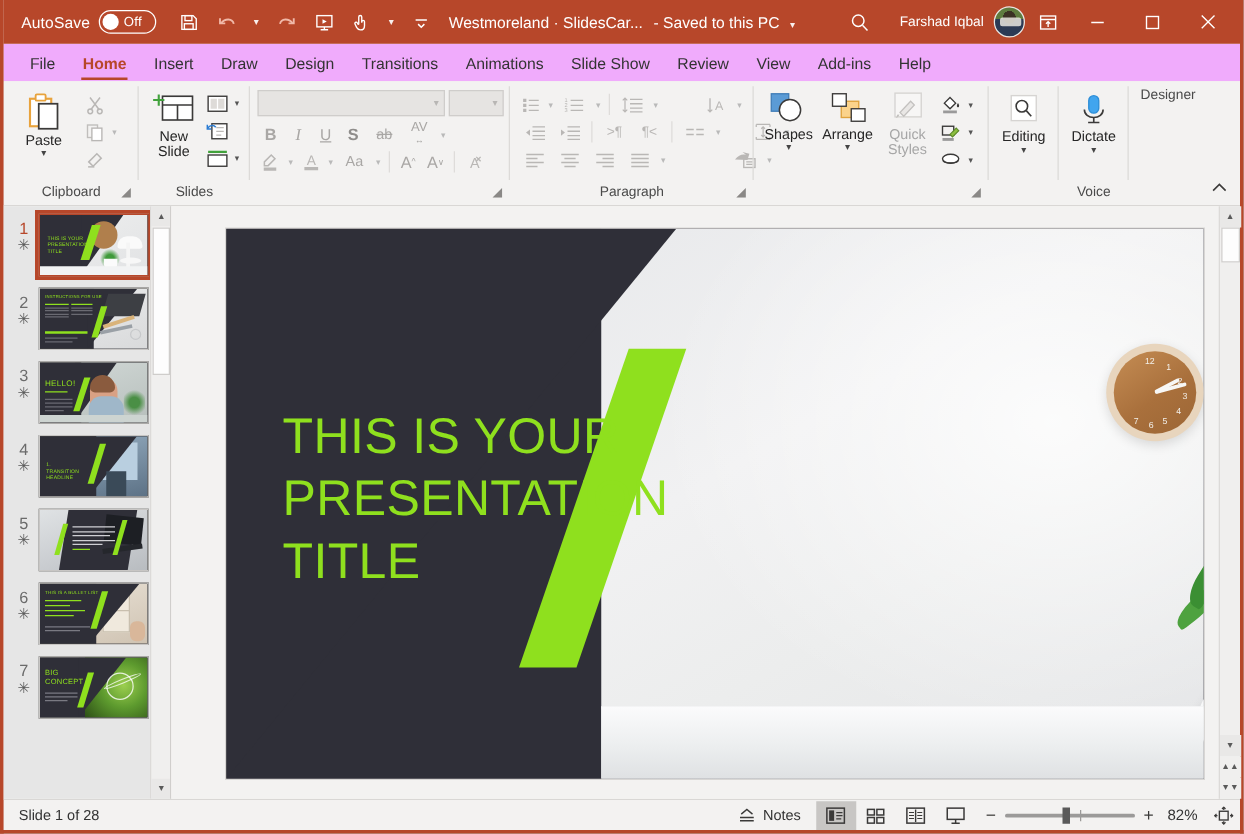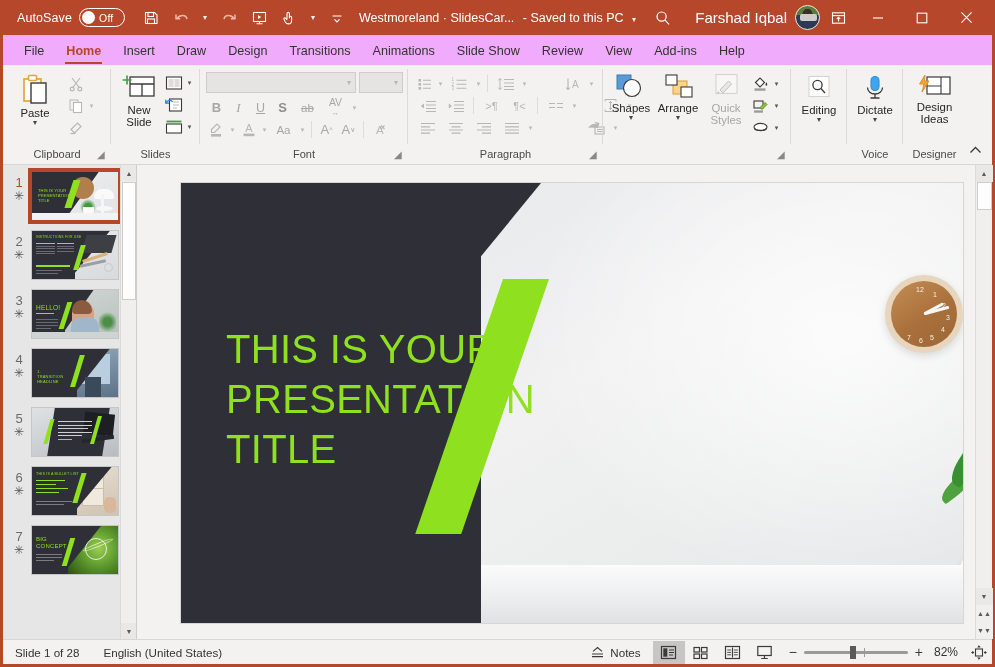--- a/index.html
+++ b/index.html
@@ -32,21 +32,21 @@
           border-radius:2px; }
   .qbtn.sm { width:16px; }
   .caret { font-size:8px; line-height:1; opacity:.92; }
   .tb-title {
     position:absolute; left:0; right:0; text-align:center;
     font-size:12.5px; color:#fff; pointer-events:none; white-space:nowrap;
   }
   .tb-title span { pointer-events:auto; }
   .tb-right { margin-left:auto; display:flex; align-items:center; padding-right:4px; }
   .search-btn { width:44px; height:30px; display:flex; align-items:center; justify-content:center; }
-  .user-name { font-size:15px; color:#fff; margin:0 8px 0 10px; white-space:nowrap; }
+  .user-name { font-size:11px; color:#fff; margin:0 8px 0 10px; white-space:nowrap; }
   .avatar {
     width:25px; height:25px; border-radius:50%;
     background:
       radial-gradient(circle at 50% 34%, #3b3124 0 26%, transparent 27%),
       linear-gradient(180deg,#5e7b3f 0 40%, #2c3a55 41% 100%);
     border:1.5px solid #e8e6e3; position:relative; overflow:hidden; flex:0 0 auto;
   }
   .avatar:after{
     content:""; position:absolute; left:4px; top:8px; width:17px; height:7px;
     background:#e9e6e0; border-radius:2px; opacity:.85;
@@ -485,21 +485,20 @@
           <div class="smbtn" style="font-size:13px;color:#a9a7a5;">A<span style="font-size:7px;vertical-align:super;">∨</span></div>
           <span class="vsep"></span>
           <div class="smbtn">
             <svg width="17" height="16" viewBox="0 0 17 16">
                 <text x="6" y="12" font-size="11.5" fill="#b9b7b5" font-family="Liberation Sans">A</text>
                 <path d="M11 3.5l3.5 3.5M14.5 3.5L11 7" stroke="#b9b7b5" stroke-width="1.1"></path>
               </svg>
           </div>
         </div>
       </div>
-      <div class="glabel">Font</div>
       <span class="dlauncher">◢</span>
     </div>
 
     <div class="rgroup" style="width:195px;">
       <div class="body" style="flex-direction:column;padding-top:5px;">
         <div class="smrow">
           <div class="smbtn">
             <svg width="16" height="14" viewBox="0 0 16 14">
                 <rect x="1.5" y="2" width="2.6" height="2.6" fill="#b9b7b5"></rect>
                 <rect x="1.5" y="6" width="2.6" height="2.6" fill="#b9b7b5"></rect>
@@ -689,30 +688,20 @@
             <path d="M14 19v4M9.5 23h9" stroke="#3b3a39" stroke-width="1.3"></path>
           </svg>
           <span class="lbl">Dictate</span>
           <span class="dd">▾</span>
         </div>
       </div>
       <div class="glabel">Voice</div>
     </div>
 
     <div class="rgroup nosep" style="width:63px;">
-      <div class="body" style="justify-content:center;padding-top:4px;">
-        <div class="bigbtn" style="width:52px;">
-          <svg width="34" height="26" viewBox="0 0 34 26">
-            <rect x="9" y="3" width="23" height="17" fill="#fff" stroke="#3b3a39" stroke-width="1.2"></rect>
-            <path d="M23 3v17M9 12h14" stroke="#3b3a39" stroke-width="1.1"></path>
-            <path d="M7 1l-5.5 9h4.5l-2 8 7-11h-4.5z" fill="#f2a33c" stroke="#dd8c22" stroke-width=".9"></path>
-          </svg>
-          <span class="lbl" style="line-height:12px;">Design Ideas</span>
-        </div>
-      </div>
       <div class="glabel">Designer</div>
     </div>
 
     <div style="position:absolute;right:6px;bottom:3px;" class="smbtn on">
       <svg width="13" height="11" viewBox="0 0 13 11">
           <path d="M1.5 7.5L6.5 2.5l5 5" fill="none" stroke="#3b3a39" stroke-width="1.3"></path>
         </svg>
     </div>
   </div>
 
@@ -951,23 +940,20 @@
         <div class="ssb-arrow" style="background:#f0efee;">▲▲</div>
         <div class="ssb-arrow" style="background:#f0efee;">▼▼</div>
       </div>
     </div>
   </div>
 
   <div class="statusbar">
     <div class="sb-item">
       <span>Slide 1 of 28</span>
     </div>
-    <div class="sb-item">
-      <span>English (United States)</span>
-    </div>
 
     <div class="sb-right">
       <div class="sb-item">
         <span>
           <svg width="15" height="13" viewBox="0 0 15 13">
               <path d="M3 5.3L7.5 1.5 12 5.3" fill="none" stroke="#3b3a39" stroke-width="1.1"></path>
               <path d="M2 8h11M2 10.6h11" stroke="#3b3a39" stroke-width="1.1"></path>
             </svg>
         </span>
         <span>Notes</span>

